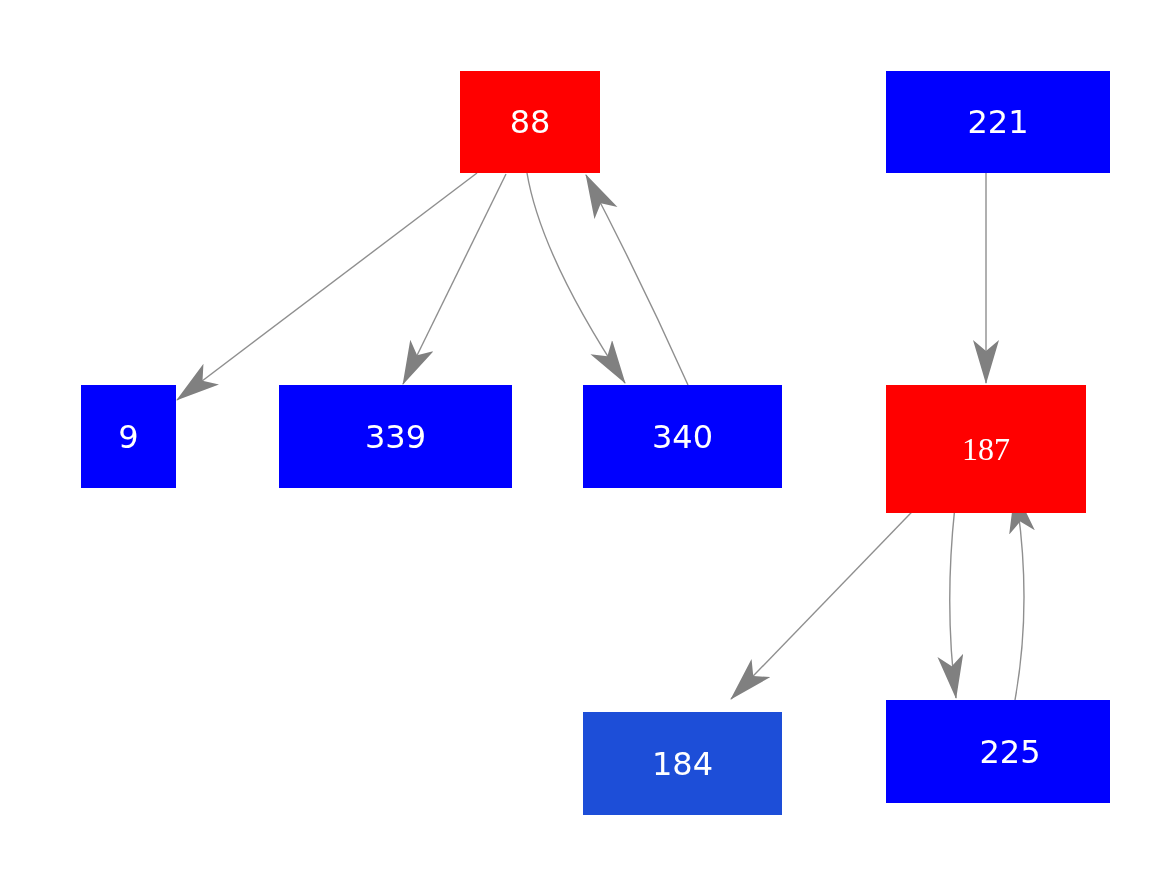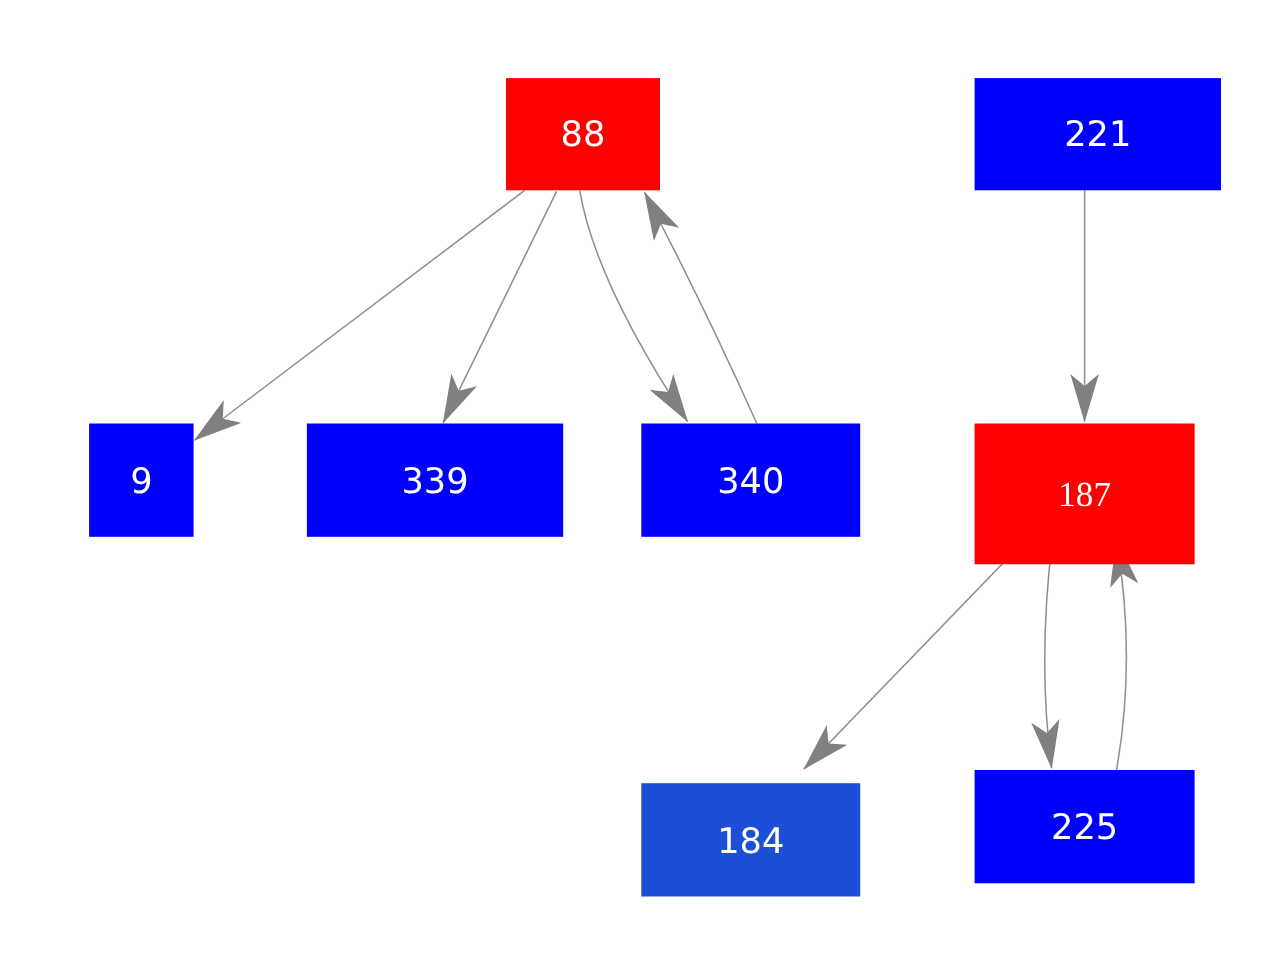--- a/index.html
+++ b/index.html
@@ -71,17 +71,17 @@
       </div>
       <div class="node" style="left: 583px; top: 385px; width: 199px; height: 103px; background: rgb(0, 0, 255); justify-content: center;">
         <span class="node-label" style="color: rgb(255, 255, 255);">340</span>
       </div>
       <div class="node" style="left: 886px; top: 385px; width: 200px; height: 128px; background: rgb(255, 0, 0); font-family: Liberation Serif, serif;">
         <span class="node-label" style="color: rgb(255, 255, 255);">187</span>
       </div>
       <div class="node" style="left: 583px; top: 700px; width: 199px; height: 103px; background: #1d4ed8; margin-top: 12px;">
         <span class="node-label" style="color: rgb(255, 255, 255);">184</span>
       </div>
-      <div class="node" style="left: 886px; top: 700px; width: 200px; height: 103px; background: rgb(0, 0, 255);">
+      <div class="node" style="left: 886px; top: 700px; width: 200px; height: 103px; background: rgb(0, 0, 255); padding-left: 24px;">
         <span class="node-label" style="color: rgb(255, 255, 255);">225</span>
       </div>
     </div>
 </div>
 
 </body></html>

